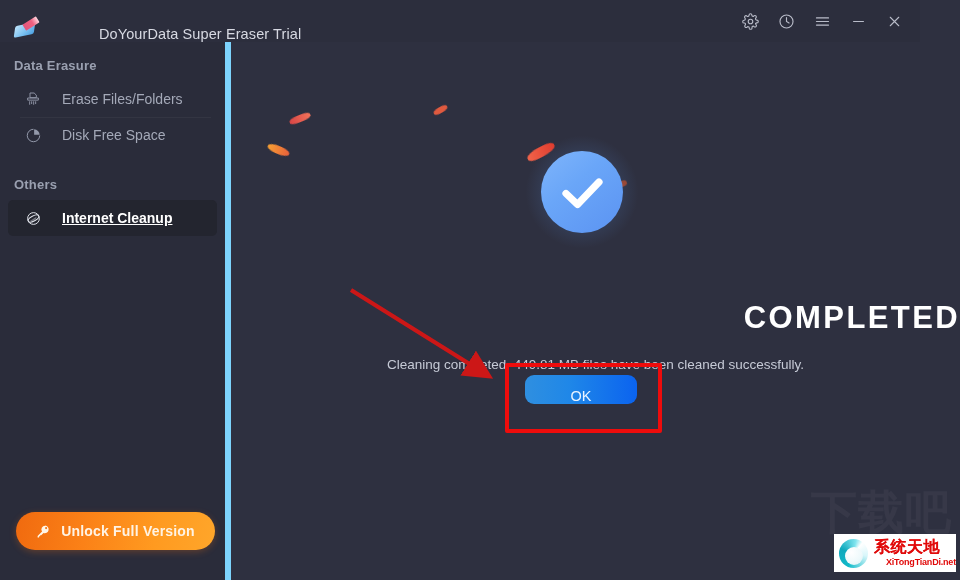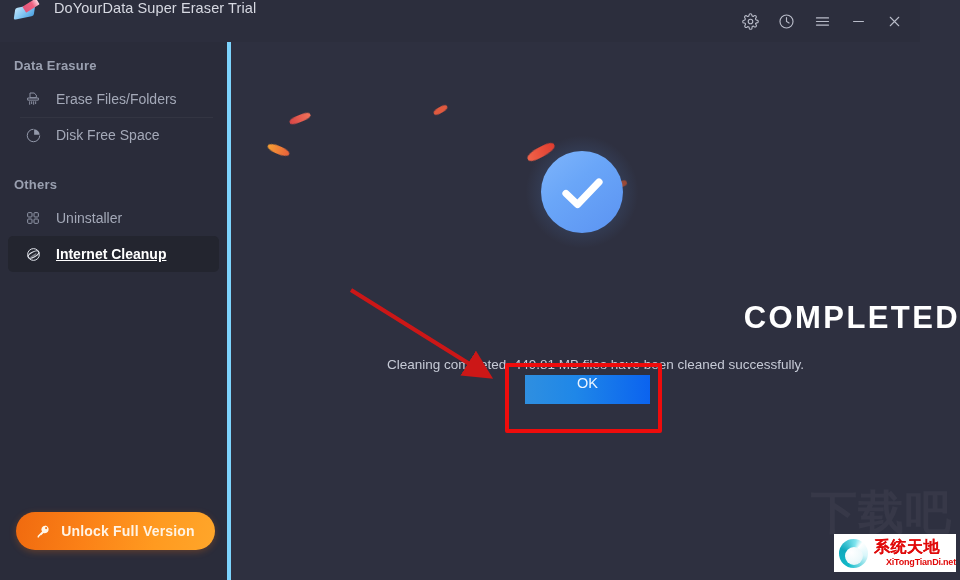--- a/index.html
+++ b/index.html
@@ -21,21 +21,22 @@
   }
 
   
   .titlebar {
     position: absolute;
     top: 0; left: 0;
     width: 920px;
     height: 42px;
     background: #2c2e3d;
     display: flex;
-    align-items: flex-start;
+    align-items: flex-end;
+    gap: 45px;
   }
   .title-logo {
     margin-left: 14px;
     width: 26px; height: 24px;
     position: relative;
   }
   .title-logo .lg-body {
     position: absolute;
     left: 1px; top: 6px;
     width: 19px; height: 12px;
@@ -74,21 +75,21 @@
   }
   .wc-btn svg { display: block; }
 
   
   .sidebar {
     position: absolute;
     top: 42px; left: 0;
     width: 231px;
     height: 538px;
     background: #2a2c3a;
-    border-right: 4px solid #7dd3fc;
+    border-right: 6px solid #7dd3fc;
   }
   .section-head {
     color: #9aa0b0;
     font-size: 13px;
     font-weight: bold;
     padding: 16px 0 8px 14px;
     letter-spacing: .2px;
   }
   .section-head.second { padding-top: 24px; }
 
@@ -105,21 +106,21 @@
   }
   .nav-item .ic {
     width: 26px;
     margin-left: 12px;
     display: flex;
     align-items: center;
     justify-content: center;
     color: #9399aa;
     flex: none;
   }
-  .nav-item .lbl { margin-left: 10px; }
+  .nav-item .lbl { margin-left: 16px; }
   .nav-item.divided::after {
     content: "";
     position: absolute;
     left: 12px; right: 6px; bottom: -1px;
     height: 1px;
     background: #32344400;
     border-bottom: 1px solid rgba(255,255,255,.045);
   }
   .nav-item.active {
     background: #23252f;
@@ -197,24 +198,24 @@
     top: 315px; left: 0; width: 729px;
     text-align: center;
     color: #c6cad6;
     font-size: 13.5px;
   }
 
   
   .ok-btn {
     position: absolute;
     left: 294px; top: 333px;
-    width: 125px; height: 29px;
-    border-radius: 0;
+    width: 112px; height: 29px;
+    border-radius: 9px;
     background: linear-gradient(90deg,#2f8fe0 0%, #1f87e8 40%, #0b63ef 100%);
-    display: flex; align-items: flex-start; justify-content: center;
+    display: flex; align-items: flex-end; justify-content: center;
     cursor: pointer;
     color: #eaf4ff;
     font-size: 14.5px;
   }
 
   
   .conf {
     position: absolute;
     border-radius: 40%;
     filter: blur(.5px);
@@ -360,31 +361,20 @@
           <path d="M12 3.2a8.8 8.8 0 1 0 8.8 8.8"></path>
           <path d="M12.9 3.3A8 8 0 0 1 20.7 11h-7.8z" fill="currentColor" stroke="none"></path>
         </svg>
       </span>
       <span class="lbl">Disk Free Space</span>
     </div>
 
     <div class="section-head second">Others</div>
 
 
-    <div class="nav-item divided">
-      <span class="ic">
-        <svg width="16" height="16" viewBox="0 0 24 24" fill="none" stroke="currentColor" stroke-width="1.5">
-          <rect x="4" y="4" width="6.5" height="6.5" rx="1.3"></rect>
-          <rect x="13.5" y="4" width="6.5" height="6.5" rx="1.3"></rect>
-          <rect x="4" y="13.5" width="6.5" height="6.5" rx="1.3"></rect>
-          <rect x="13.5" y="13.5" width="6.5" height="6.5" rx="1.3"></rect>
-        </svg>
-      </span>
-      <span class="lbl">Uninstaller</span>
-    </div>
 
     <div class="nav-item active">
       <span class="ic">
         <svg width="17" height="17" viewBox="0 0 24 24" fill="none" stroke="currentColor" stroke-width="1.4">
           <circle cx="12" cy="12" r="8.3"></circle>
           <ellipse cx="12" cy="12" rx="8.3" ry="3.6" transform="rotate(-28 12 12)"></ellipse>
           <path d="M7 15.5a8.3 8.3 0 0 0 9.6-6.5" stroke="none" fill="currentColor" opacity=".45"></path>
         </svg>
       </span>
       <span class="lbl">Internet Cleanup</span>

